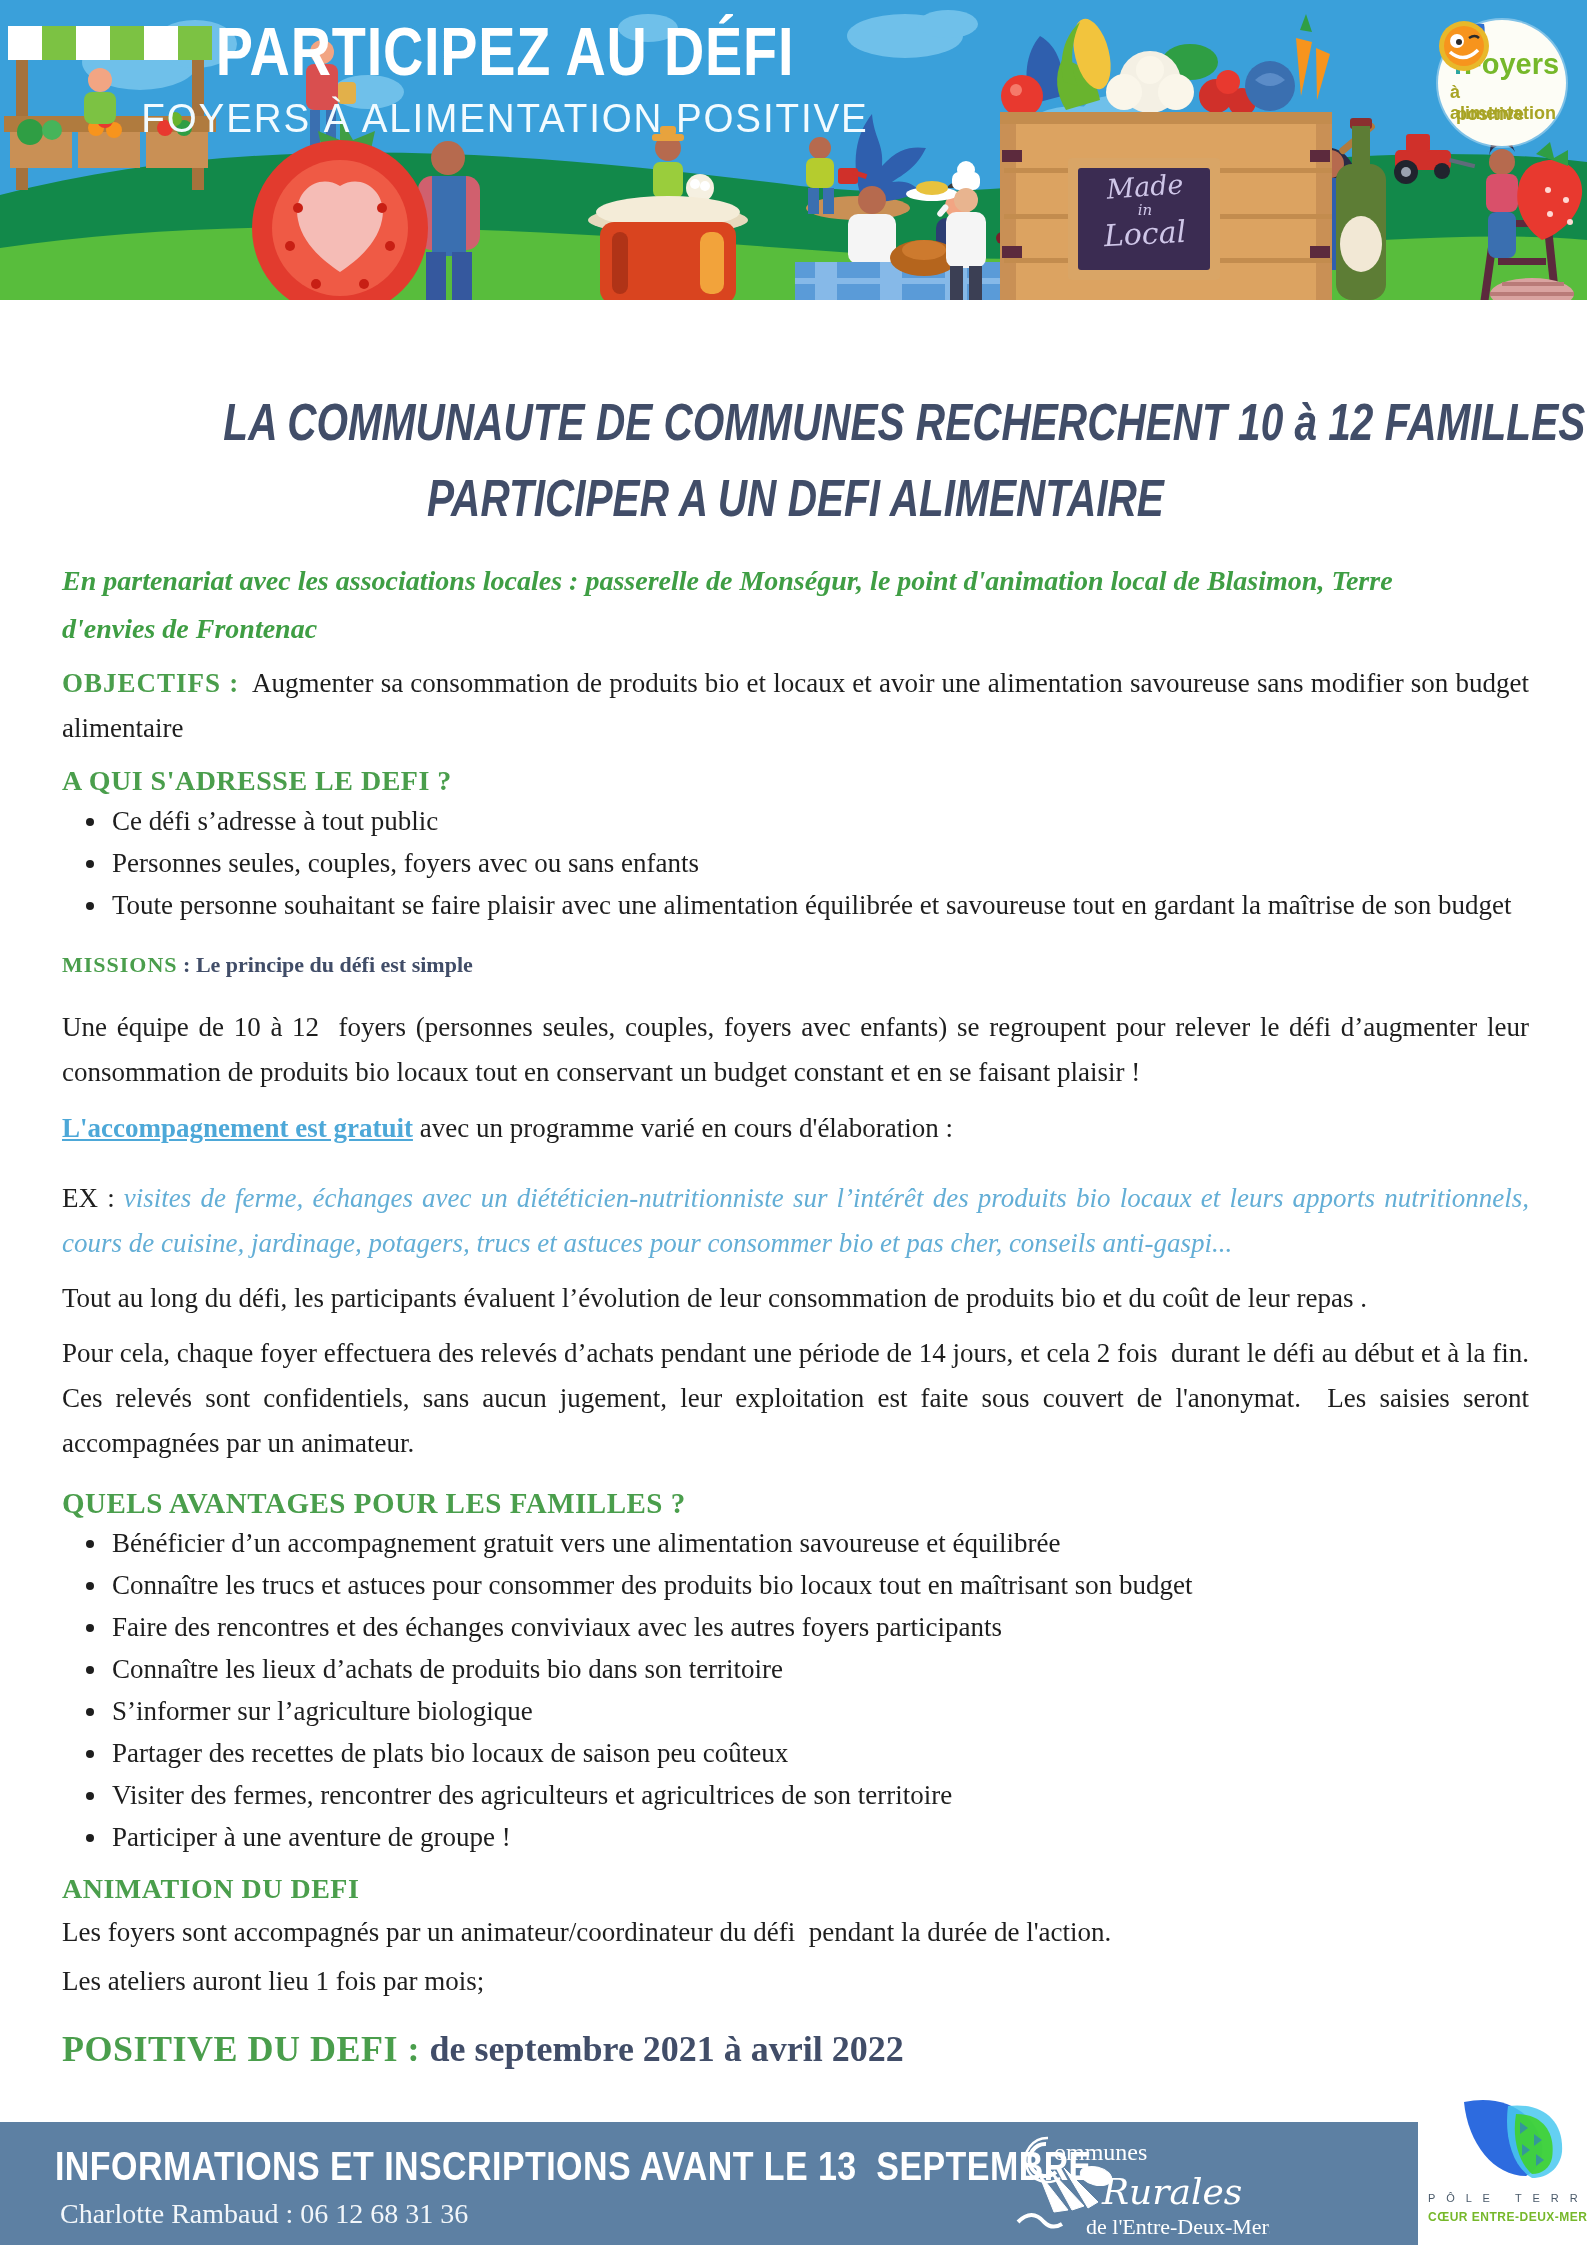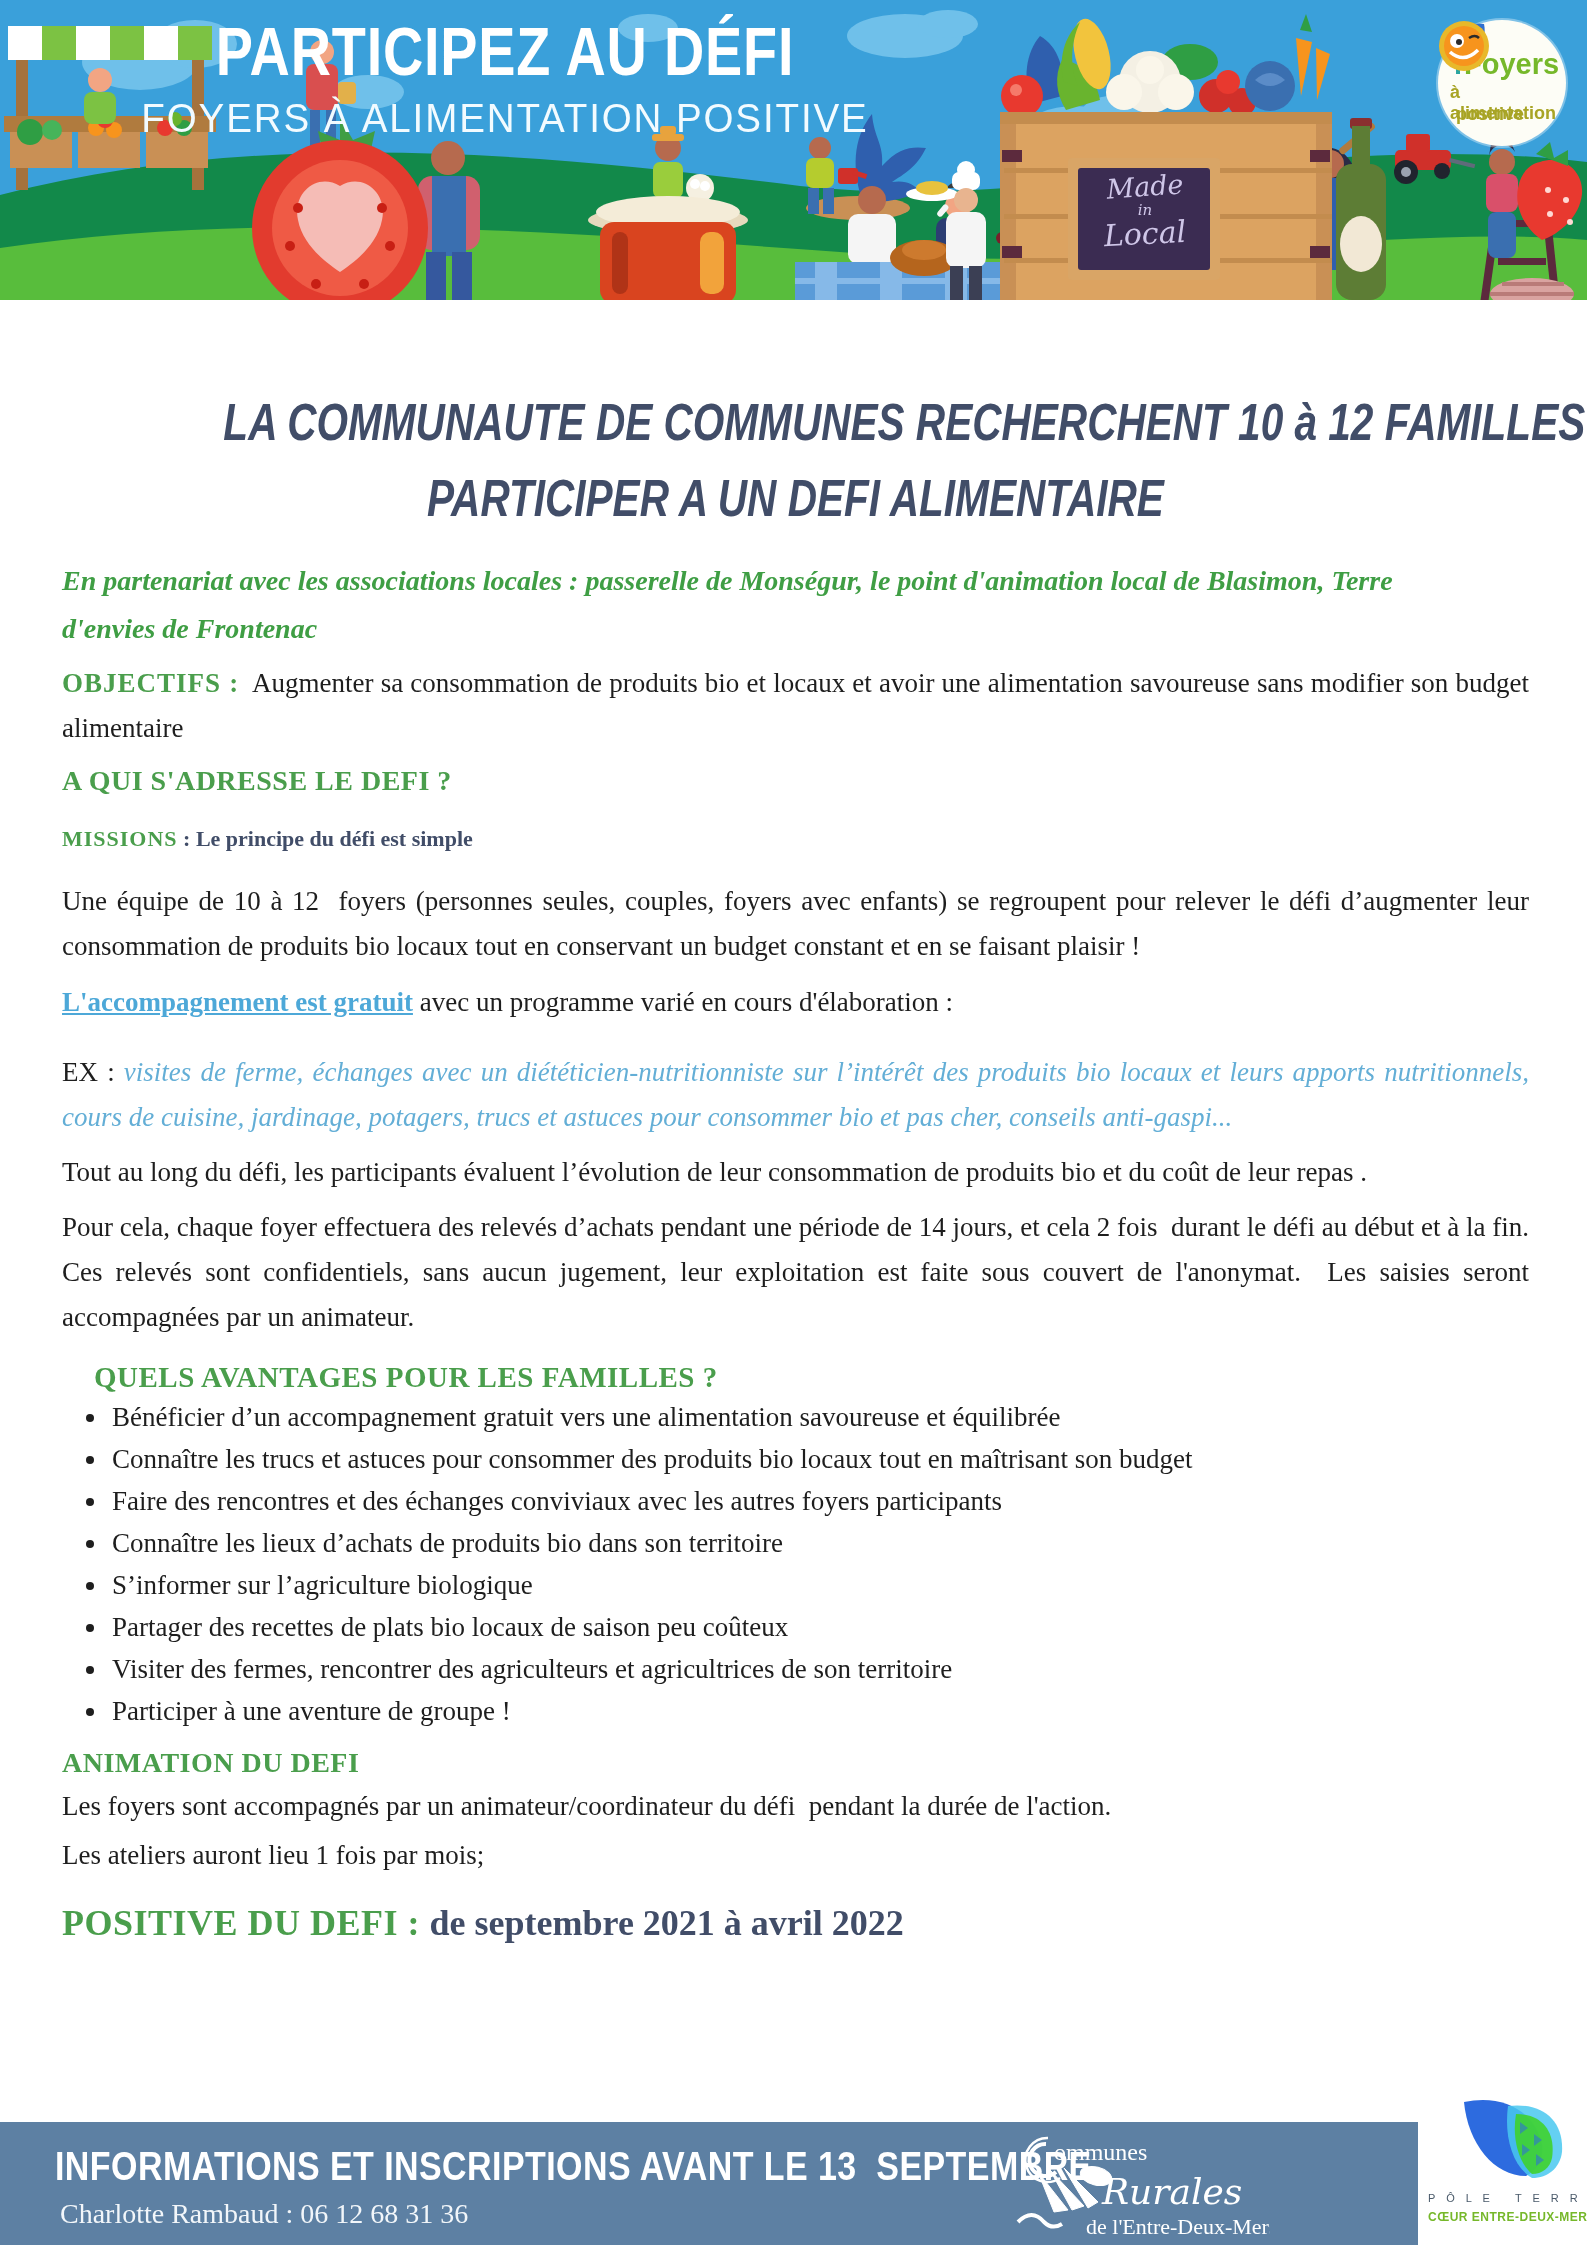--- a/index.html
+++ b/index.html
@@ -46,21 +46,21 @@
   .missions-head{margin-top:20px;font-size:22px;line-height:42px;white-space:pre;}
   .missions-sub{color:#414d68;font-weight:bold;}
   .missions-p{margin-top:10px;}
   .accomp{margin-top:12px;font-size:27px;line-height:42px;white-space:pre-wrap;}
   .accomp .link{color:#4da8d8;font-weight:bold;text-decoration:underline;}
   .ex-p{margin-top:12px;}
   .ex-label{color:#1e1e1e;}
   .ex-text{color:#63aed6;font-style:italic;}
   .eval-p{margin-top:10px;}
   .releves-p{margin-top:10px;}
-  .avant-head{margin-top:20px;font-size:29px;margin-left:32px;}
+  .avant-head{margin-top:20px;font-size:29px;}
   .anim-head{margin-top:16px;}
   .anim-line{margin:4px 0 0 0;font-size:27px;line-height:45px;white-space:pre-wrap;}
   .periode{margin-top:20px;font-size:36px;line-height:50px;white-space:pre;}
   .periode .green-label{letter-spacing:.5px;}
   .periode-val{color:#414d68;font-weight:bold;}
   
   .footer{position:absolute;left:0;bottom:0;width:1587px;height:123px;background:#ffffff;}
   .footer-bar{position:absolute;left:0;top:0;width:1418px;height:123px;background:#5d80a3;}
   .footer-headline{position:absolute;left:55px;top:22px;color:#ffffff;
     font-family:"Liberation Sans",sans-serif;font-weight:bold;font-size:40px;white-space:pre;
@@ -346,20 +346,25 @@
     <h1 class="headline">
       <span class="hl">LA COMMUNAUTE DE COMMUNES RECHERCHENT 10 à 12 FAMILLES POUR</span>
       <span class="hl">PARTICIPER A UN DEFI ALIMENTAIRE</span>
     </h1>
 
     <p class="partnership">En partenariat avec les associations locales : passerelle de Monségur, le point d'animation local de Blasimon, Terre d'envies de Frontenac</p>
 
     <p class="para obj"><span class="green-label">OBJECTIFS :</span><span>  Augmenter sa consommation de produits bio et locaux et avoir une alimentation savoureuse sans modifier son budget alimentaire</span></p>
 
     <h2 class="green-head qui-head">A QUI S'ADRESSE LE DEFI ?</h2>
+    <ul class="blist">
+      <li>Ce défi s’adresse à tout public</li>
+      <li>Personnes seules, couples, foyers avec ou sans enfants</li>
+      <li style="text-align:justify;">Toute personne souhaitant se faire plaisir avec une alimentation équilibrée et savoureuse tout en gardant la maîtrise de son budget</li>
+    </ul>
 
     <h2 class="missions-head"><span class="green-label">MISSIONS</span><span class="missions-sub"> : Le principe du défi est simple</span></h2>
     <p class="para missions-p">Une équipe de 10 à 12  foyers (personnes seules, couples, foyers avec enfants) se regroupent pour relever le défi d’augmenter leur consommation de produits bio locaux tout en conservant un budget constant et en se faisant plaisir !</p>
 
     <p class="accomp"><span class="link">L'accompagnement est gratuit</span><span> avec un programme varié en cours d'élaboration :</span></p>
 
     <p class="para ex-p"><span class="ex-label">EX : </span><span class="ex-text">visites de ferme, échanges avec un diététicien-nutritionniste sur l’intérêt des produits bio locaux et leurs apports nutritionnels, cours de cuisine, jardinage, potagers, trucs et astuces pour consommer bio et pas cher, conseils anti-gaspi...</span></p>
 
     <p class="para eval-p">Tout au long du défi, les participants évaluent l’évolution de leur consommation de produits bio et du coût de leur repas .</p>
 

